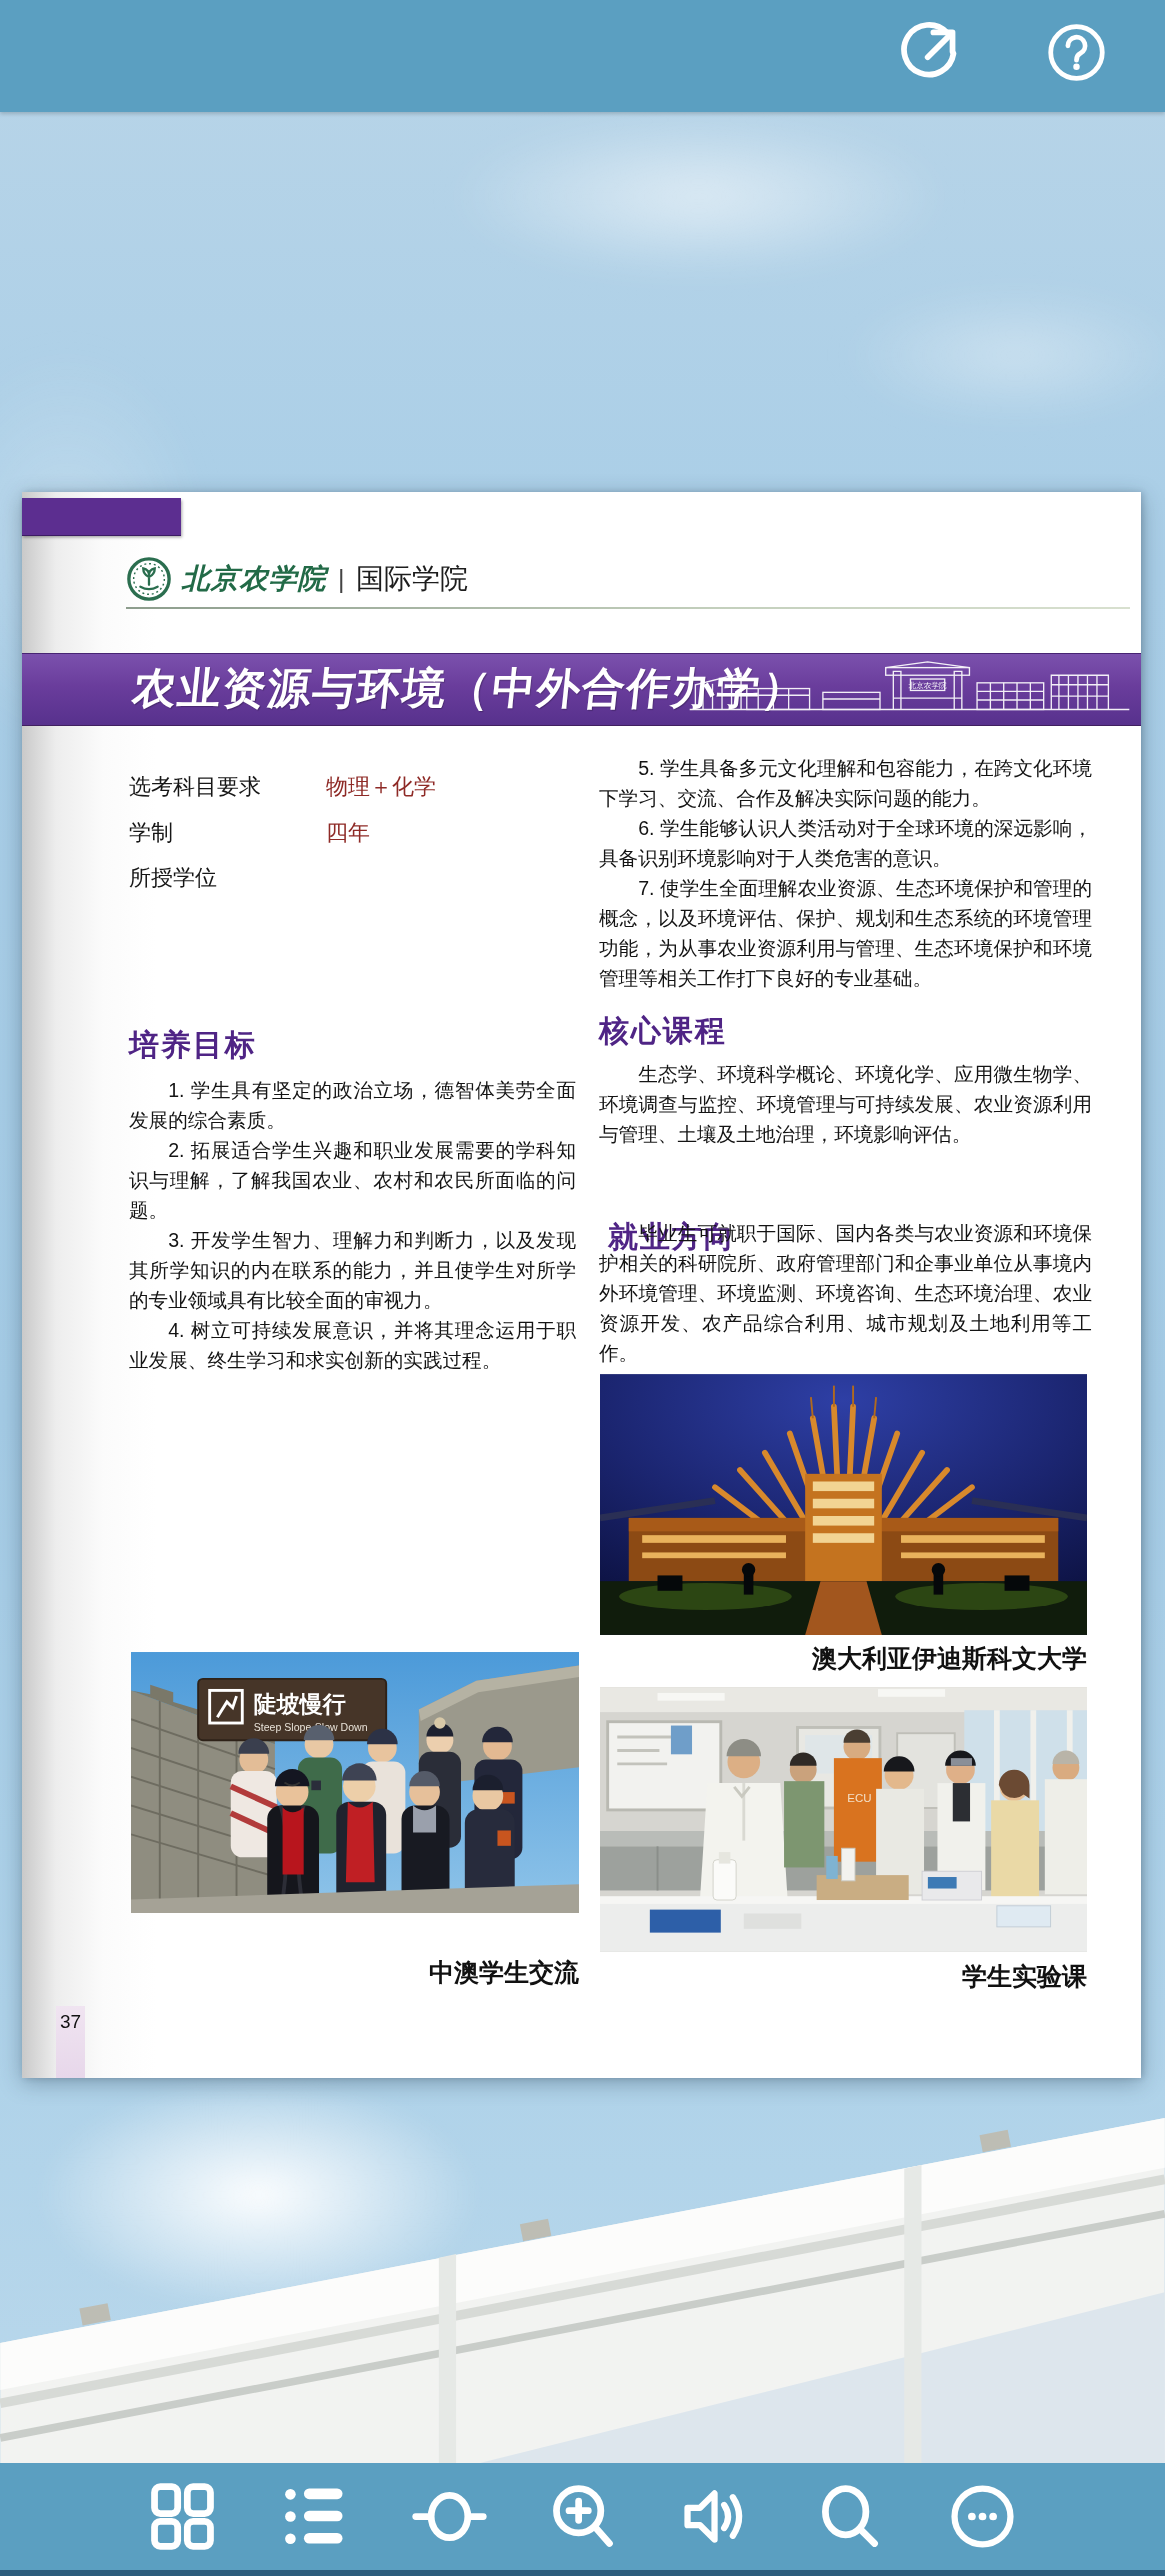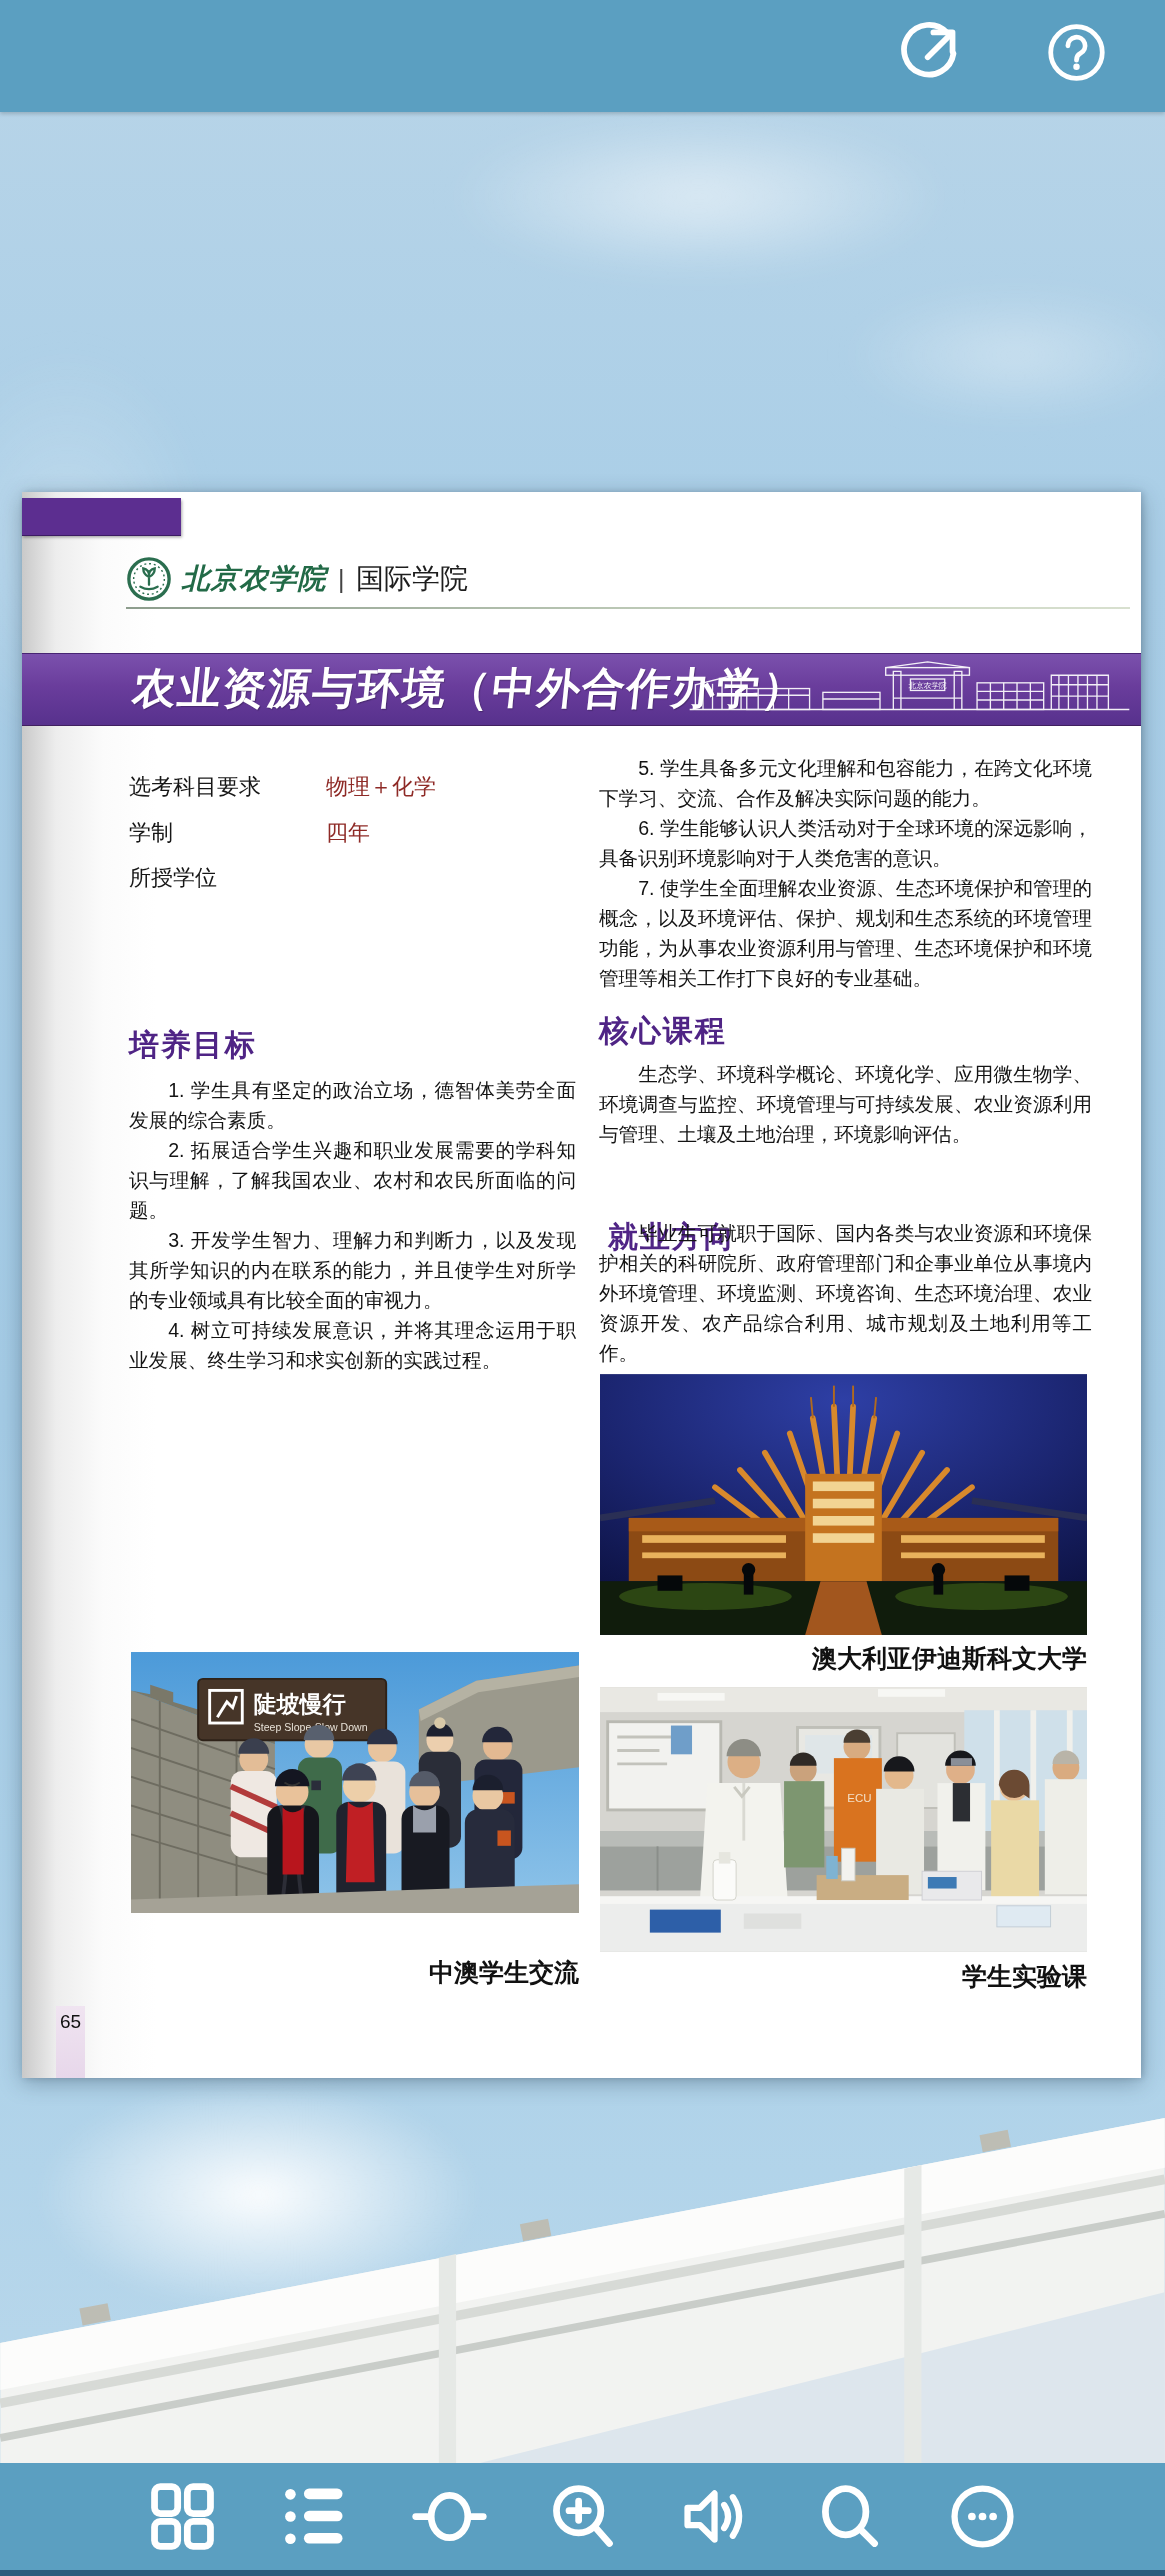--- a/index.html
+++ b/index.html
@@ -361,21 +361,21 @@
       <rect x="336" y="192" width="62" height="30" fill="#e9e9eb" stroke="#cfcfd4"></rect>
         <rect x="342" y="198" width="30" height="12" fill="#3d7ab5"></rect>
       <rect x="52" y="232" width="74" height="24" fill="#2d5fa8"></rect>
       <rect x="150" y="236" width="60" height="16" fill="#dfe0de"></rect>
       <rect x="414" y="228" width="56" height="22" fill="#dfeaf2" stroke="#c2cdd6"></rect>
     </svg>
   </div>
   <div class="abs caption" style="left:578px;top:1468px;width:487px;">学生实验课</div>
 
   <div class="abs pagenum-strip">
-    <span>65</span>
+    <span>37</span>
   </div>
 </div>
 
 <div class="abs topbar">
   <svg class="icon-btn" style="left:899px;" viewBox="0 0 68 68">
     <g fill="none" stroke="#ffffff" stroke-width="6" stroke-linecap="round" stroke-linejoin="round">
       <path d="M50 12 A 26 26 0 1 0 57 34"></path>
       <line x1="30" y1="38" x2="54" y2="14"></line>
       <polyline points="36,12 56,12 56,32"></polyline>
     </g>

